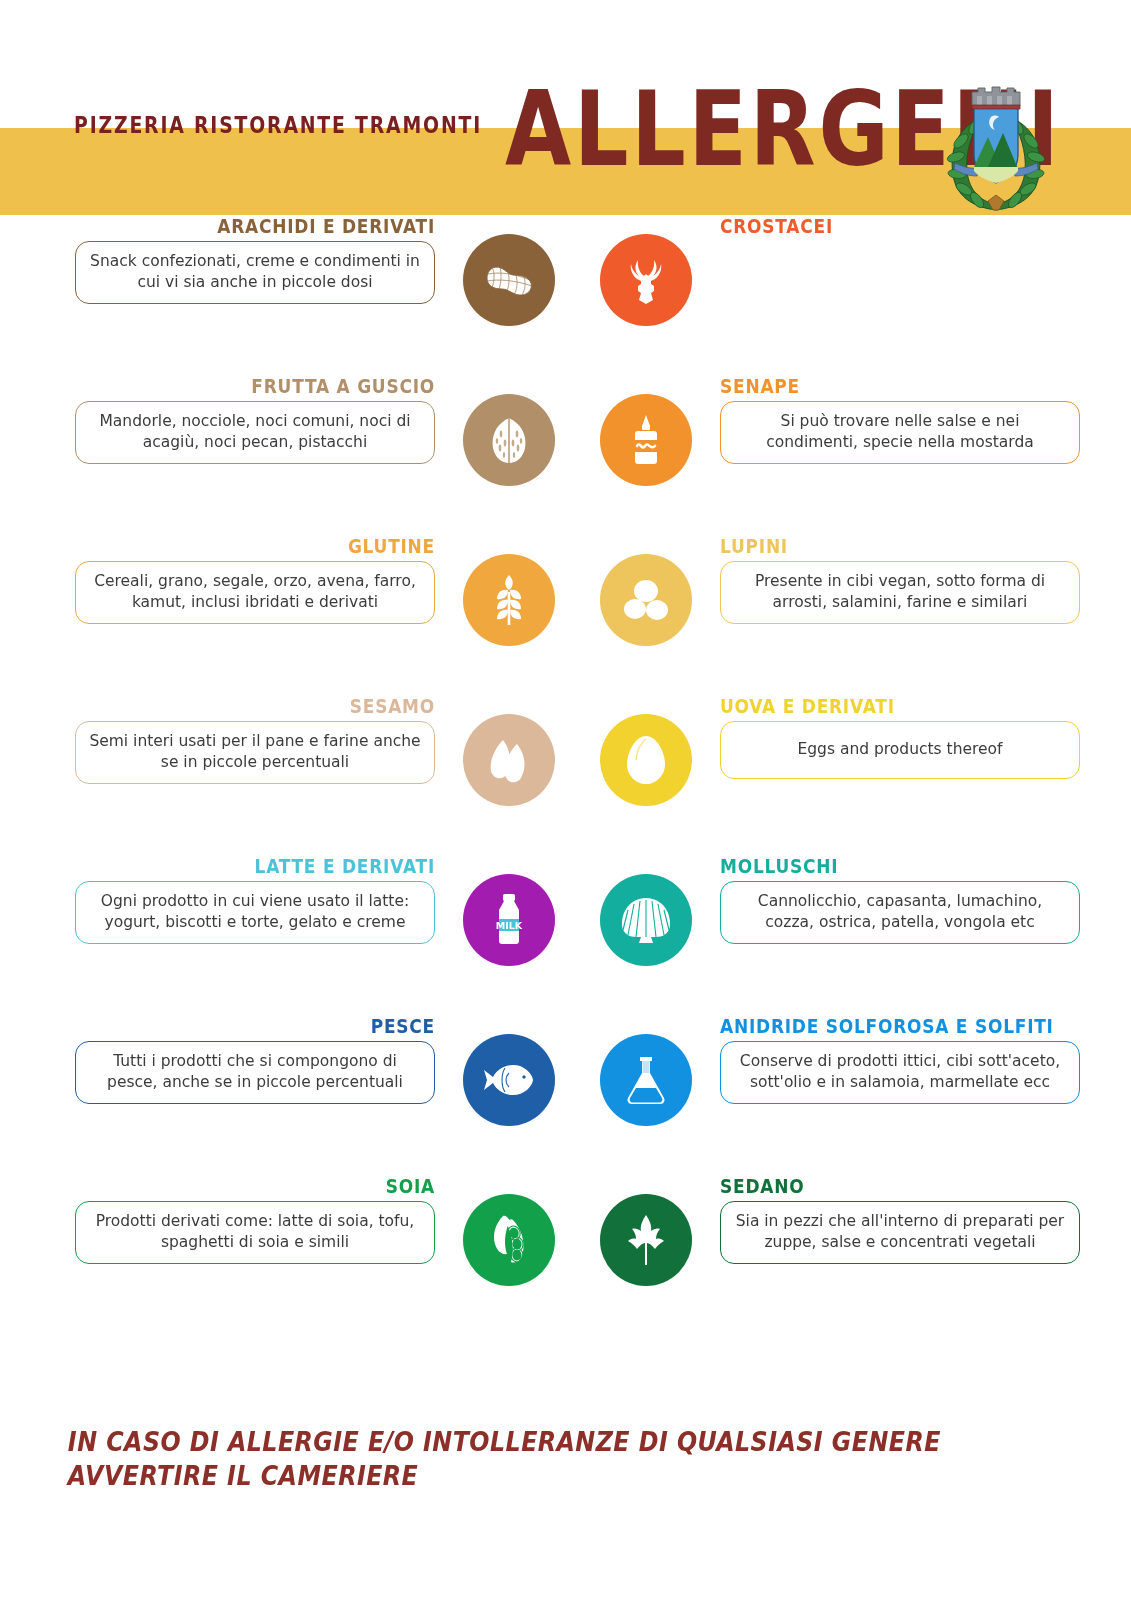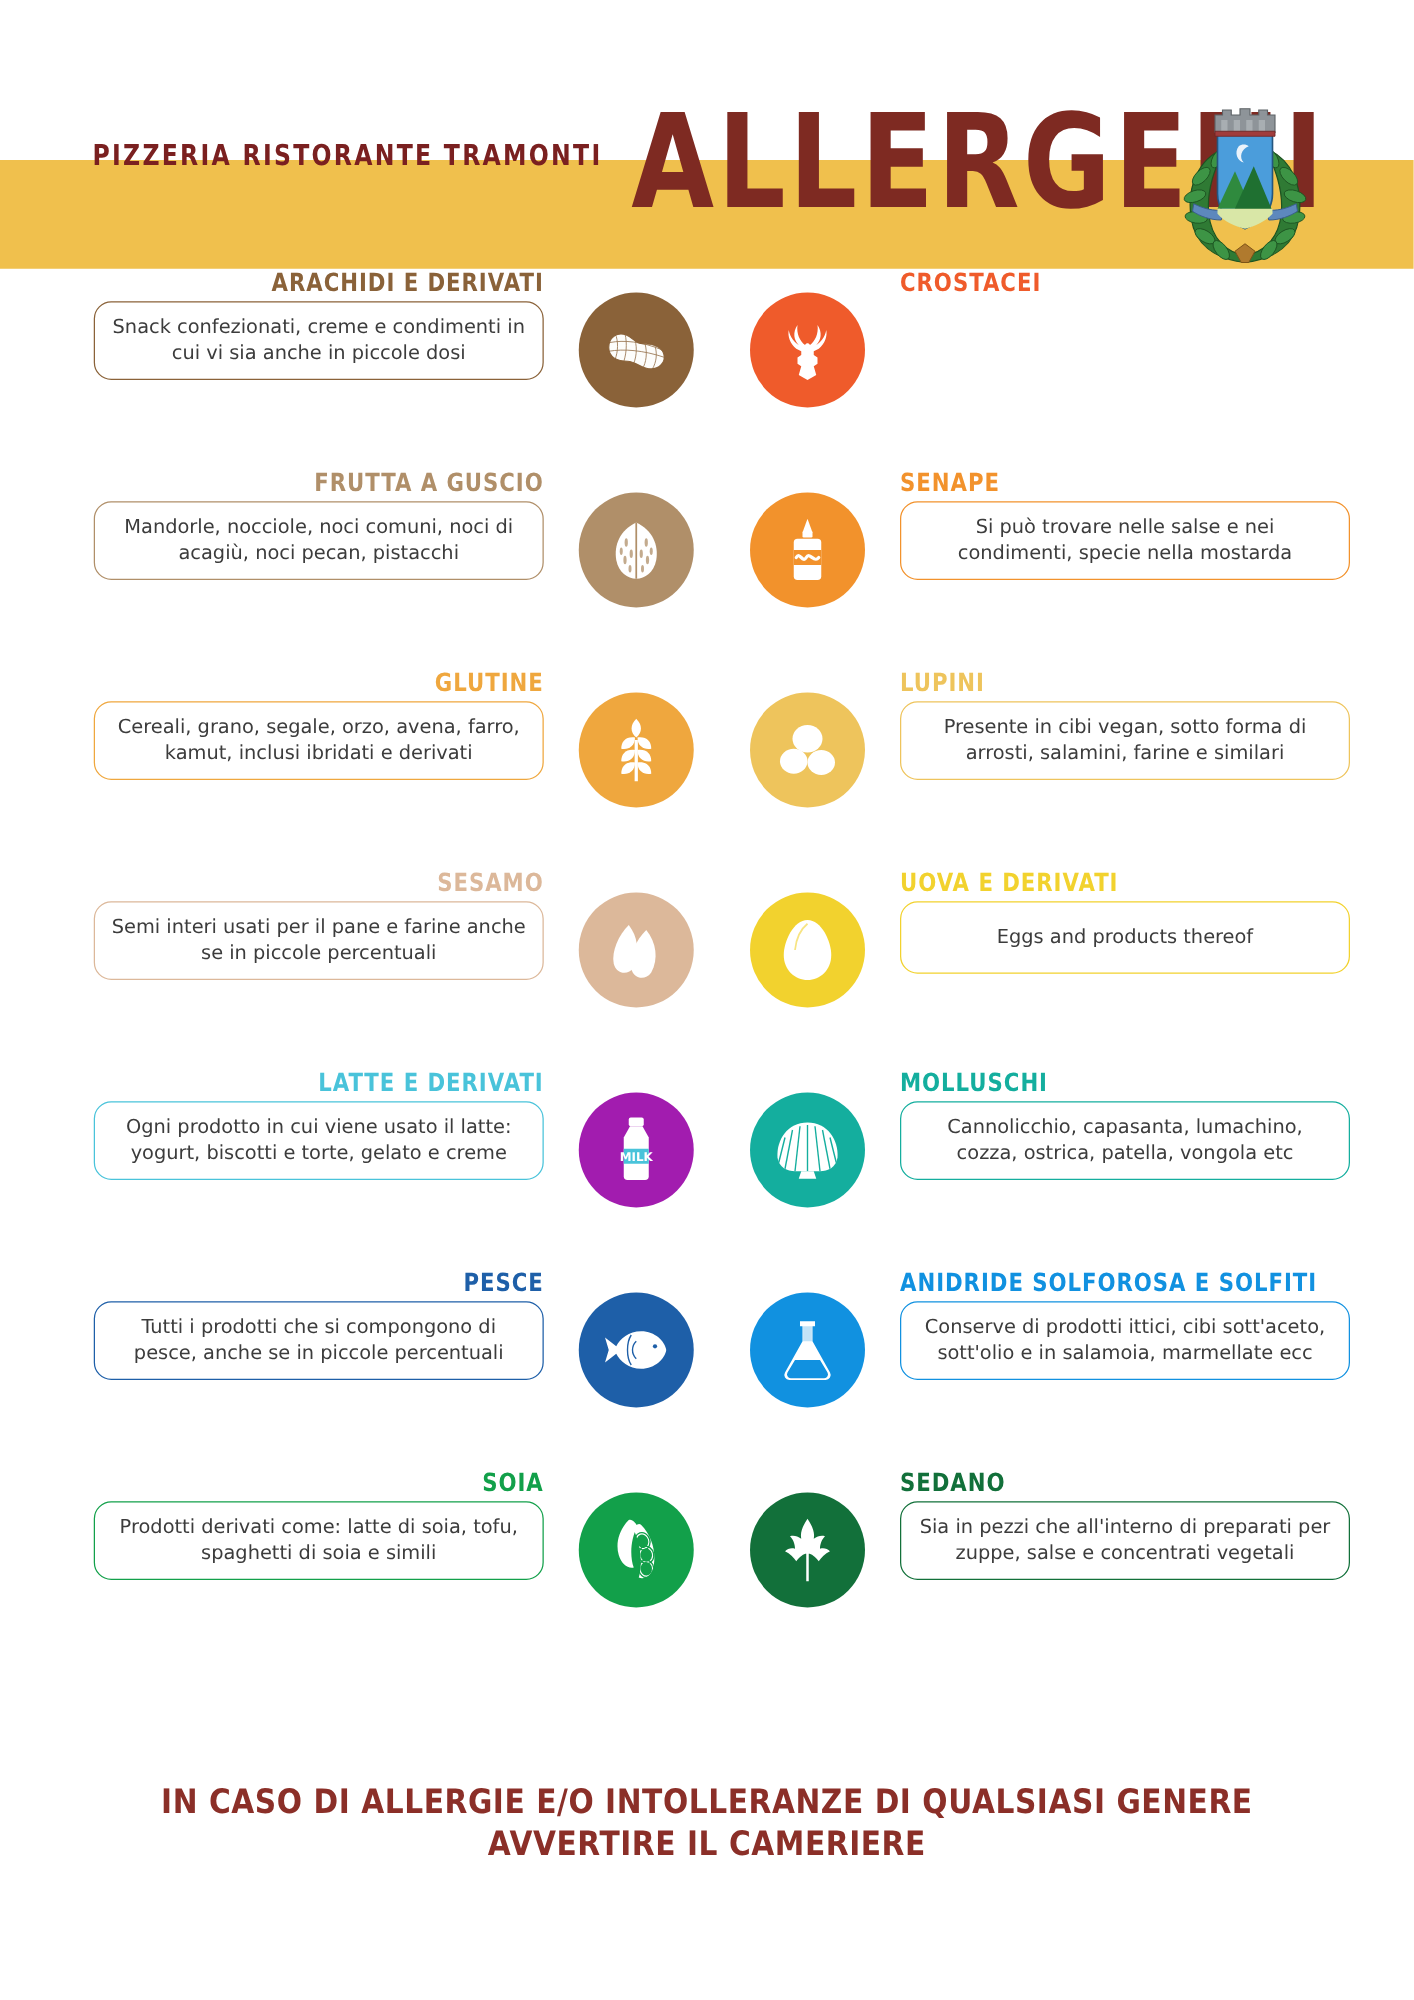--- a/index.html
+++ b/index.html
@@ -137,21 +137,21 @@
     text-align: center;
     width: 100%;
   }
 
   
   #footer {
     position: absolute;
     left: 0;
     top: 1425px;
     width: 1131px;
-    text-align: center;
+    font-style: italic;
   }
   .footer-line {
     font-family: "DejaVu Sans", sans-serif;
     font-weight: bold;
     font-size: 27px;
     line-height: 34px;
     letter-spacing: 0.5px;
     color: #8b2f28;
     transform: scaleX(0.88);
   }

